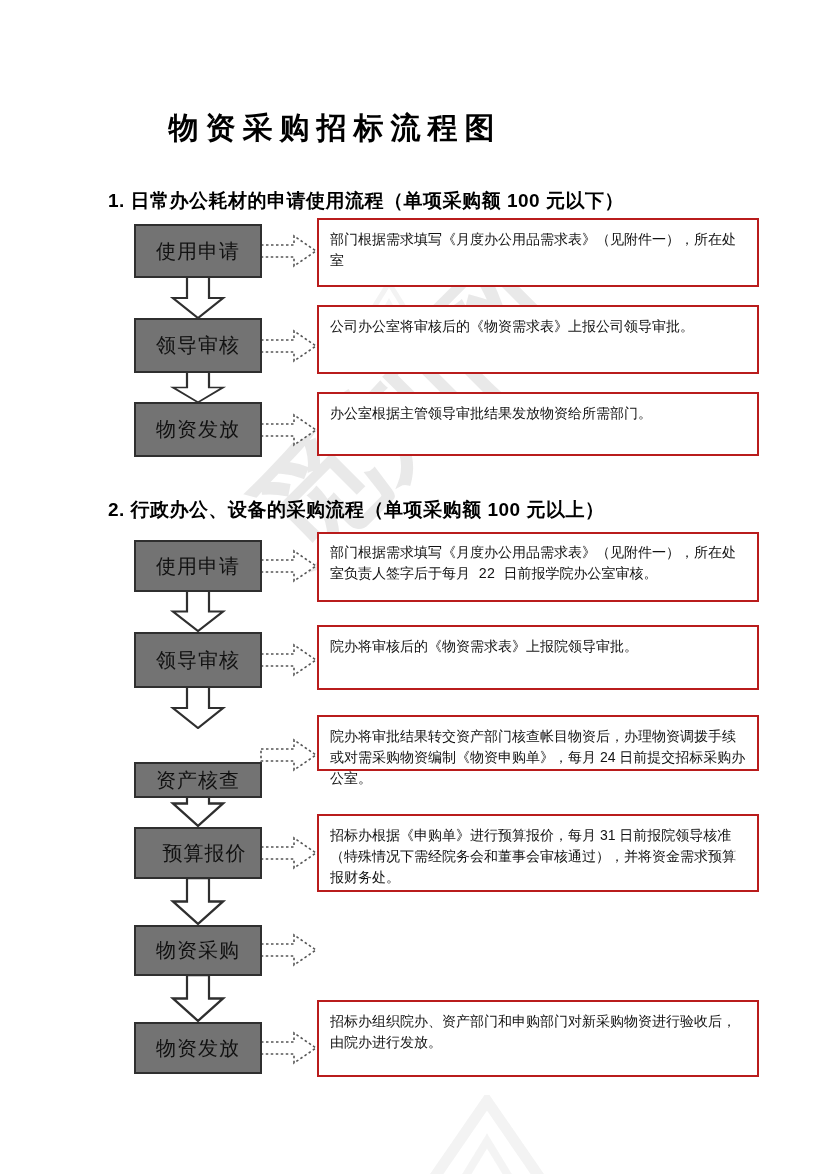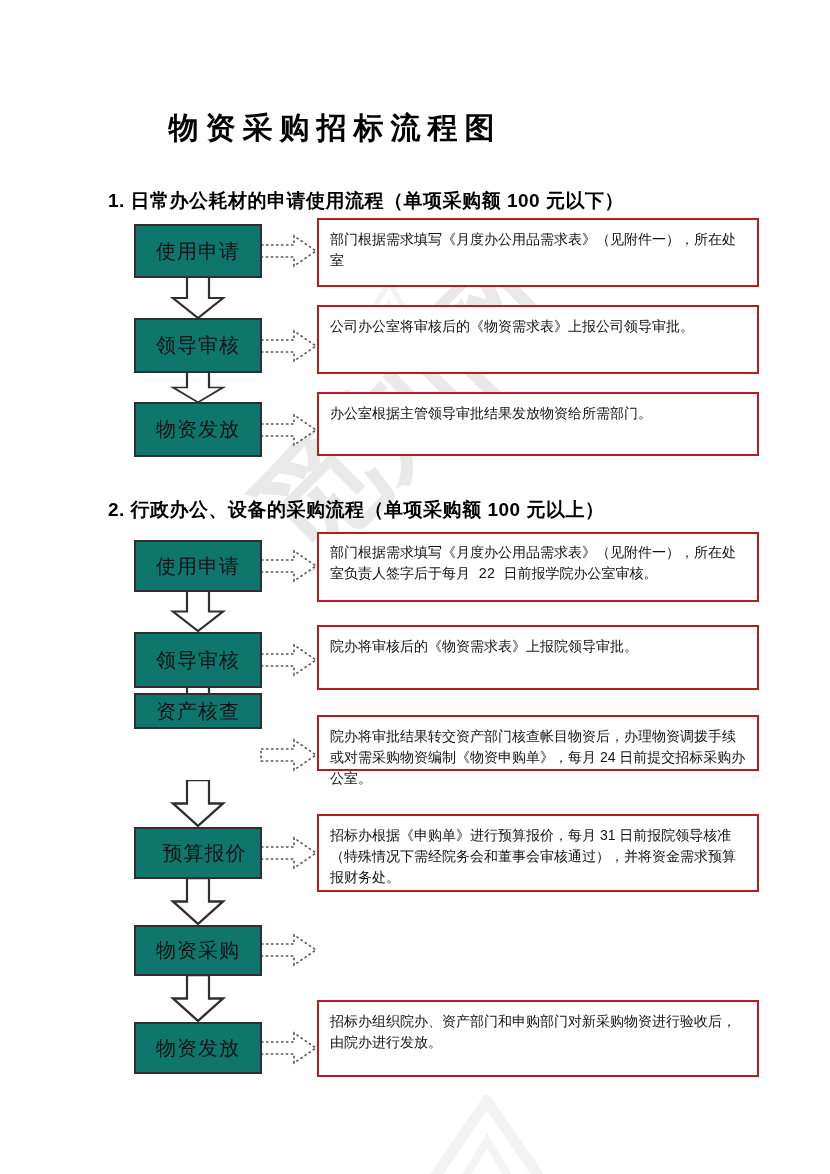--- a/index.html
+++ b/index.html
@@ -19,21 +19,21 @@
   .sec-heading{
     position:absolute;left:108px;width:680px;
     font-size:19px;font-weight:bold;color:#000;
     letter-spacing:0.5px;white-space:nowrap;
   }
   #sec1-heading{top:188px;}
   #sec2-heading{top:497px;}
 
   .lbox{
     position:absolute;left:134px;width:128px;
-    border:2px solid #2f2f2f;background:#0f766e;box-sizing:border-box;
+    border:2px solid #2f2f2f;background:#737373;box-sizing:border-box;
     display:flex;align-items:center;justify-content:center;
     font-size:20px;color:#111;letter-spacing:1px;z-index:3;
   }
   .rbox{
     position:absolute;left:317px;width:442px;
     border:2px solid #b91c1c;background:#fff;box-sizing:border-box;
     padding:9px 9px 0 11px;
     font-size:14px;line-height:1.5;color:#111;z-index:3;
   }
   .harrow{position:absolute;left:260px;z-index:2;}
@@ -127,21 +127,21 @@
   <svg class="harrow" style="top:642px;" width="58" height="36" viewBox="0 0 58 36">
     <polygon points="1,12 34,12 34,3 56,18 34,33 34,24 1,24" fill="#fff" stroke="#555" stroke-width="1.6" stroke-dasharray="2.5,2.5"></polygon>
   </svg>
   <div class="rbox" style="top:625px;height:65px;">
     <span>院办将审核后的《物资需求表》上报院领导审批。</span>
   </div>
   <svg class="varrow" style="top:687px;" width="60" height="42" viewBox="0 0 60 42" preserveAspectRatio="none">
     <polygon points="19,0 41,0 41,21 55,21 30,41 5,21 19,21" fill="#fff" stroke="#2f2f2f" stroke-width="2.2"></polygon>
   </svg>
 
-  <div class="lbox" style="top:693px;height:36px;">
+  <div class="lbox" style="top:762px;height:36px;">
     <span>资产核查</span>
   </div>
   <svg class="harrow" style="top:737px;" width="58" height="36" viewBox="0 0 58 36">
     <polygon points="1,12 34,12 34,3 56,18 34,33 34,24 1,24" fill="#fff" stroke="#555" stroke-width="1.6" stroke-dasharray="2.5,2.5"></polygon>
   </svg>
   <div class="rbox" style="top:715px;height:56px;">
     <span>院办将审批结果转交资产部门核查帐目物资后，办理物资调拨手续或对需采购物资编制《物资申购单》，每月 24 日前提交招标采购办公室。</span>
   </div>
   <svg class="varrow" style="top:780px;" width="60" height="47" viewBox="0 0 60 42" preserveAspectRatio="none">
     <polygon points="19,0 41,0 41,21 55,21 30,41 5,21 19,21" fill="#fff" stroke="#2f2f2f" stroke-width="2.2"></polygon>

